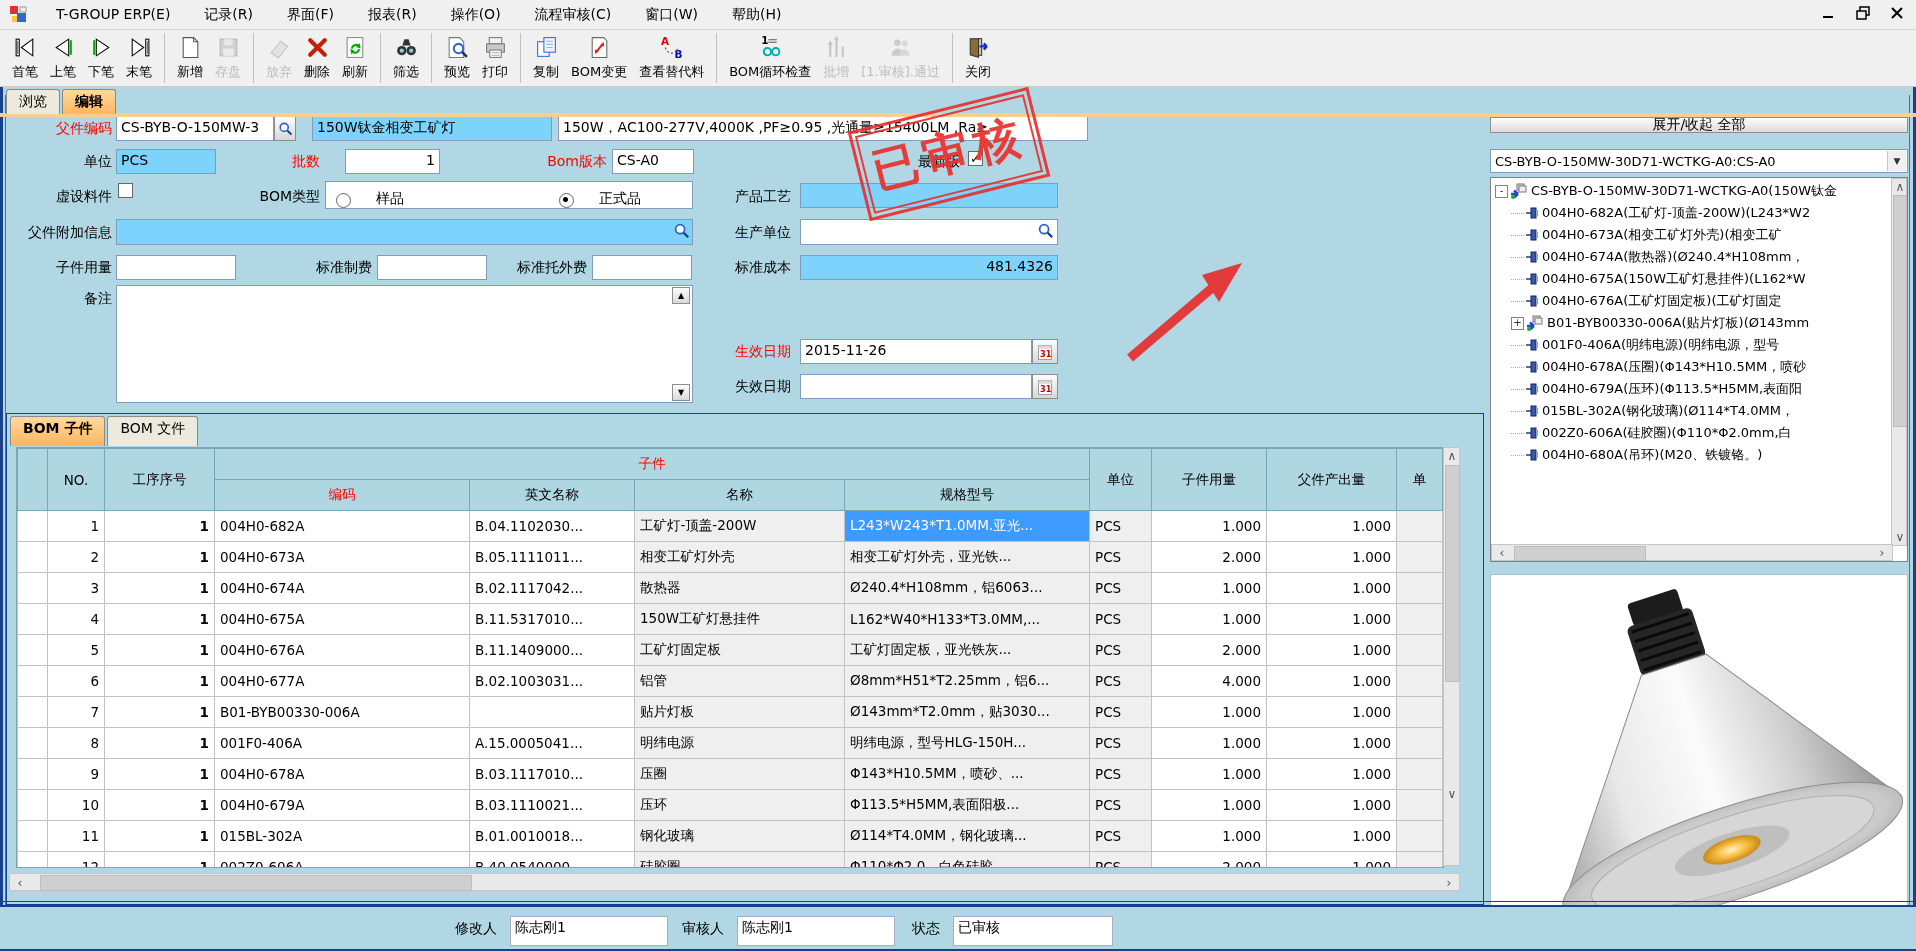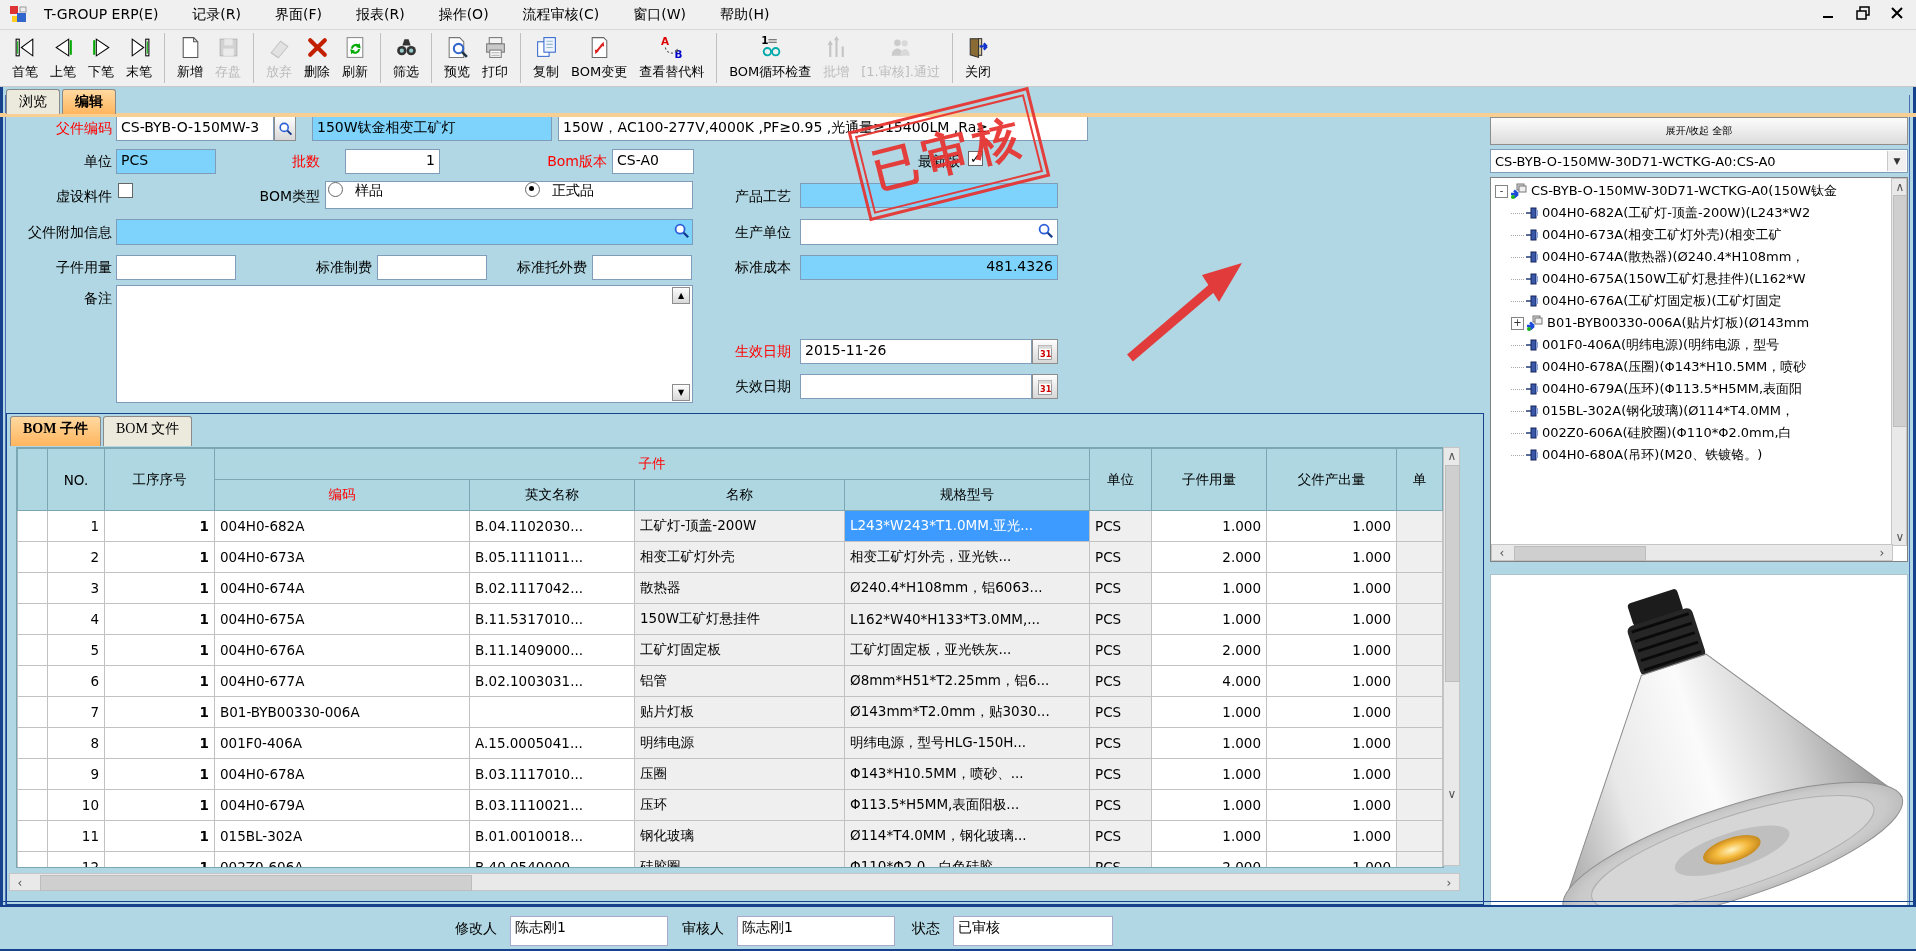--- a/index.html
+++ b/index.html
@@ -2,39 +2,39 @@
 <html><head>
 <meta charset="utf-8">
 <style>
   html,body{margin:0;padding:0;}
   body{width:1916px;height:951px;position:relative;overflow:hidden;
        font-family:"DejaVu Sans","Liberation Sans",sans-serif;
        background:#b0d7e3;-webkit-font-smoothing:none;}
   .abs{position:absolute;box-sizing:border-box;}
   
   .titlebar{left:0;top:0;width:1916px;height:30px;background:#f0f0f0;border-bottom:1px solid #d8d8d8;
-            display:flex;align-items:center;gap:0;}
+            display:flex;align-items:center;gap:12px;}
   .appico{width:22px;height:22px;margin:0 14px 0 8px;}
   .menu{display:flex;gap:34px;font-size:14px;color:#000;}
   .menu .mi{cursor:default;white-space:nowrap;}
   .winctl{position:absolute;right:10px;top:4px;display:flex;gap:16px;}
   .winctl span{width:18px;height:18px;display:inline-block;}
   
   .toolbar{left:0;top:30px;width:1916px;height:57px;background:#f0f0f0;border-bottom:1px solid #c9c9c9;
            display:flex;align-items:center;padding-left:6px;}
   .tgroup{display:flex;align-items:stretch;}
   .tsep{width:1px;background:#c0c0c0;margin:3px 6px;align-self:stretch;}
   .tbtn{display:flex;flex-direction:column;align-items:center;justify-content:flex-start;
         padding:1px 6px;font-size:13px;color:#000;white-space:nowrap;cursor:default;}
   .tbtn svg{width:25px;height:25px;}
   .tbtn.dis{filter:grayscale(1);opacity:.5;color:#888;}
   
   .vtabs{left:6px;top:89px;height:25px;display:flex;gap:2px;z-index:3;}
   .tab{padding:3px 12px 8px;font-size:14px;border:1px solid #8a8a8a;border-bottom:none;
-       background:#ece9dd;border-radius:3px 3px 0 0;color:#000;font-family:Liberation Serif, serif;}
+       background:#ece9dd;border-radius:3px 3px 0 0;color:#000;}
   .tab.act{background:linear-gradient(#ffd9a0,#ffb55e);font-weight:bold;}
   .tabline{left:0;top:113px;width:1916px;height:4px;background:#f8cf92;z-index:2;}
   
   .lbl{font-size:14px;color:#000;text-align:right;white-space:nowrap;}
   .lbl.req{color:#f00;}
   .fld{border:1px solid #7f9db9;background:#fff;font-size:14px;padding:2px 4px;
        overflow:hidden;white-space:nowrap;color:#000;}
   .fld.ro{background:#7dd3fc;}
   .fld.rt{text-align:right;}
   .sbtn{border:1px solid #8d8d8d;background:linear-gradient(#fdfdfd,#d8d8d8);display:flex;
@@ -59,22 +59,22 @@
   td.g{background:#efefef;}
   td.rt{text-align:right;}
   td.b{font-weight:bold;}
   td.selcell{background:#3d9bff;color:#fff;}
   .red{color:#f00;}
   
   .sb{background:#e9e9e9;border:1px solid #c5c5c5;}
   .sbthumb{background:#cfcfcf;border:1px solid #bdbdbd;position:absolute;}
   .sbarrow{position:absolute;font-size:12px;color:#555;text-align:center;line-height:16px;width:16px;height:16px;}
   
-  .xbtn{left:1490px;top:117px;width:418px;height:28px;border:1px solid #8d8d8d;
-        background:linear-gradient(#fcfcfc,#dcdcdc);font-size:10px;display:flex;align-items:center;justify-content:center;}
+  .xbtn{left:1490px;top:117px;width:418px;height:16px;border:1px solid #8d8d8d;
+        background:linear-gradient(#fcfcfc,#dcdcdc);font-size:14px;display:flex;align-items:center;justify-content:center;}
   .combo{left:1490px;top:149px;width:418px;height:24px;border:1px solid #7f9db9;background:#fff;
          font-size:13px;display:flex;align-items:center;padding-left:4px;}
   .combo .dd{position:absolute;right:1px;top:1px;bottom:1px;width:18px;background:#f0f0f0;border-left:1px solid #c9c9c9;
              display:flex;align-items:center;justify-content:center;font-size:9px;color:#333;}
   .treebox{left:1490px;top:177px;width:418px;height:385px;background:#fff;border:1px solid #828282;overflow:hidden;}
   .titem{display:flex;align-items:center;height:22px;font-size:13px;white-space:nowrap;color:#000;}
   .titem .txt{overflow:hidden;}
   .pm{width:11px;height:11px;border:1px solid #848484;background:#fff;font-size:10px;line-height:9px;
       text-align:center;color:#333;flex:none;margin-right:2px;}
   .imgbox{left:1490px;top:574px;width:418px;height:366px;background:#fff;border:1px solid #a9c4cd;}
@@ -326,21 +326,21 @@
 <div class="abs lbl req" style="left:262px;top:153px;width:58px">批数</div>
 <div class="abs fld rt" style="left:345px;top:149px;width:95px;height:25px">1</div>
 <div class="abs lbl req" style="left:535px;top:153px;width:72px">Bom版本</div>
 <div class="abs fld" style="left:612px;top:149px;width:82px;height:25px">CS-A0</div>
 <div class="abs lbl" style="left:900px;top:153px;width:60px">最新版</div>
 <div class="abs cb" style="left:968px;top:151px">✓</div>
 
 <div class="abs lbl" style="left:30px;top:188px;width:82px">虚设料件</div>
 <div class="abs cb" style="left:118px;top:183px"></div>
 <div class="abs lbl" style="left:248px;top:188px;width:72px">BOM类型</div>
-<div class="abs" style="left:325px;top:181px;width:368px;height:28px;background:#fff;border:1px solid #7f9db9;display:flex;align-items:flex-start;gap:12px;padding-left:2px">
+<div class="abs" style="left:325px;top:181px;width:368px;height:28px;background:#fff;border:1px solid #7f9db9;display:flex;align-items:flex-end;gap:25px;padding-left:10px">
   <span class="radio"></span>
   <span style="font-size:14px">样品</span>
   <span class="radio sel" style="margin-left:130px"></span>
   <span style="font-size:14px">正式品</span>
 </div>
 <div class="abs lbl" style="left:706px;top:188px;width:85px">产品工艺</div>
 <div class="abs fld ro" style="left:800px;top:183px;width:258px;height:25px"></div>
 
 <div class="abs lbl" style="left:10px;top:224px;width:102px">父件附加信息</div>
 <div class="abs fld ro" style="left:116px;top:219px;width:577px;height:26px"></div>

